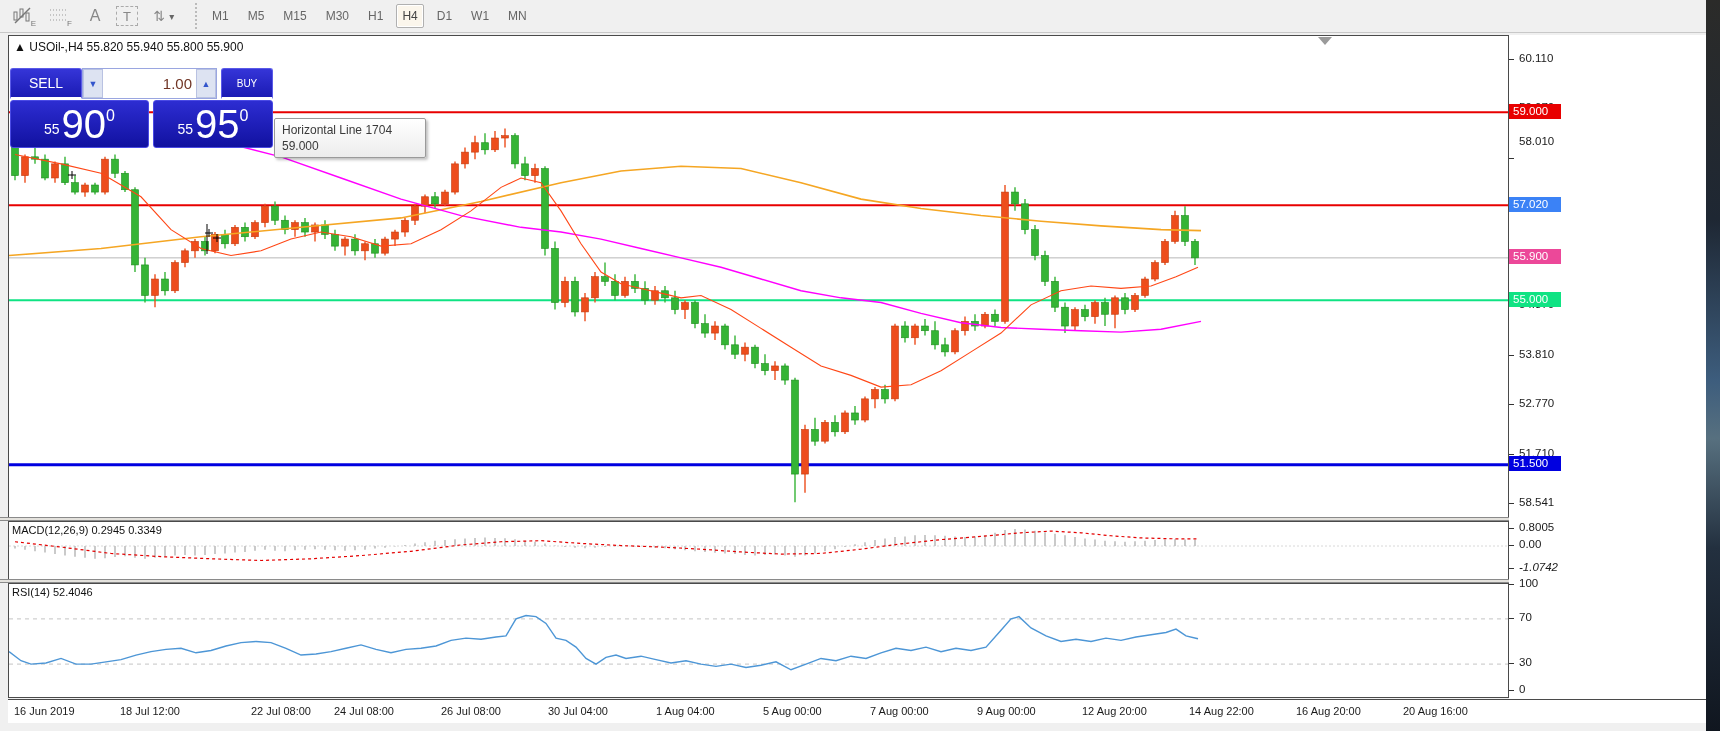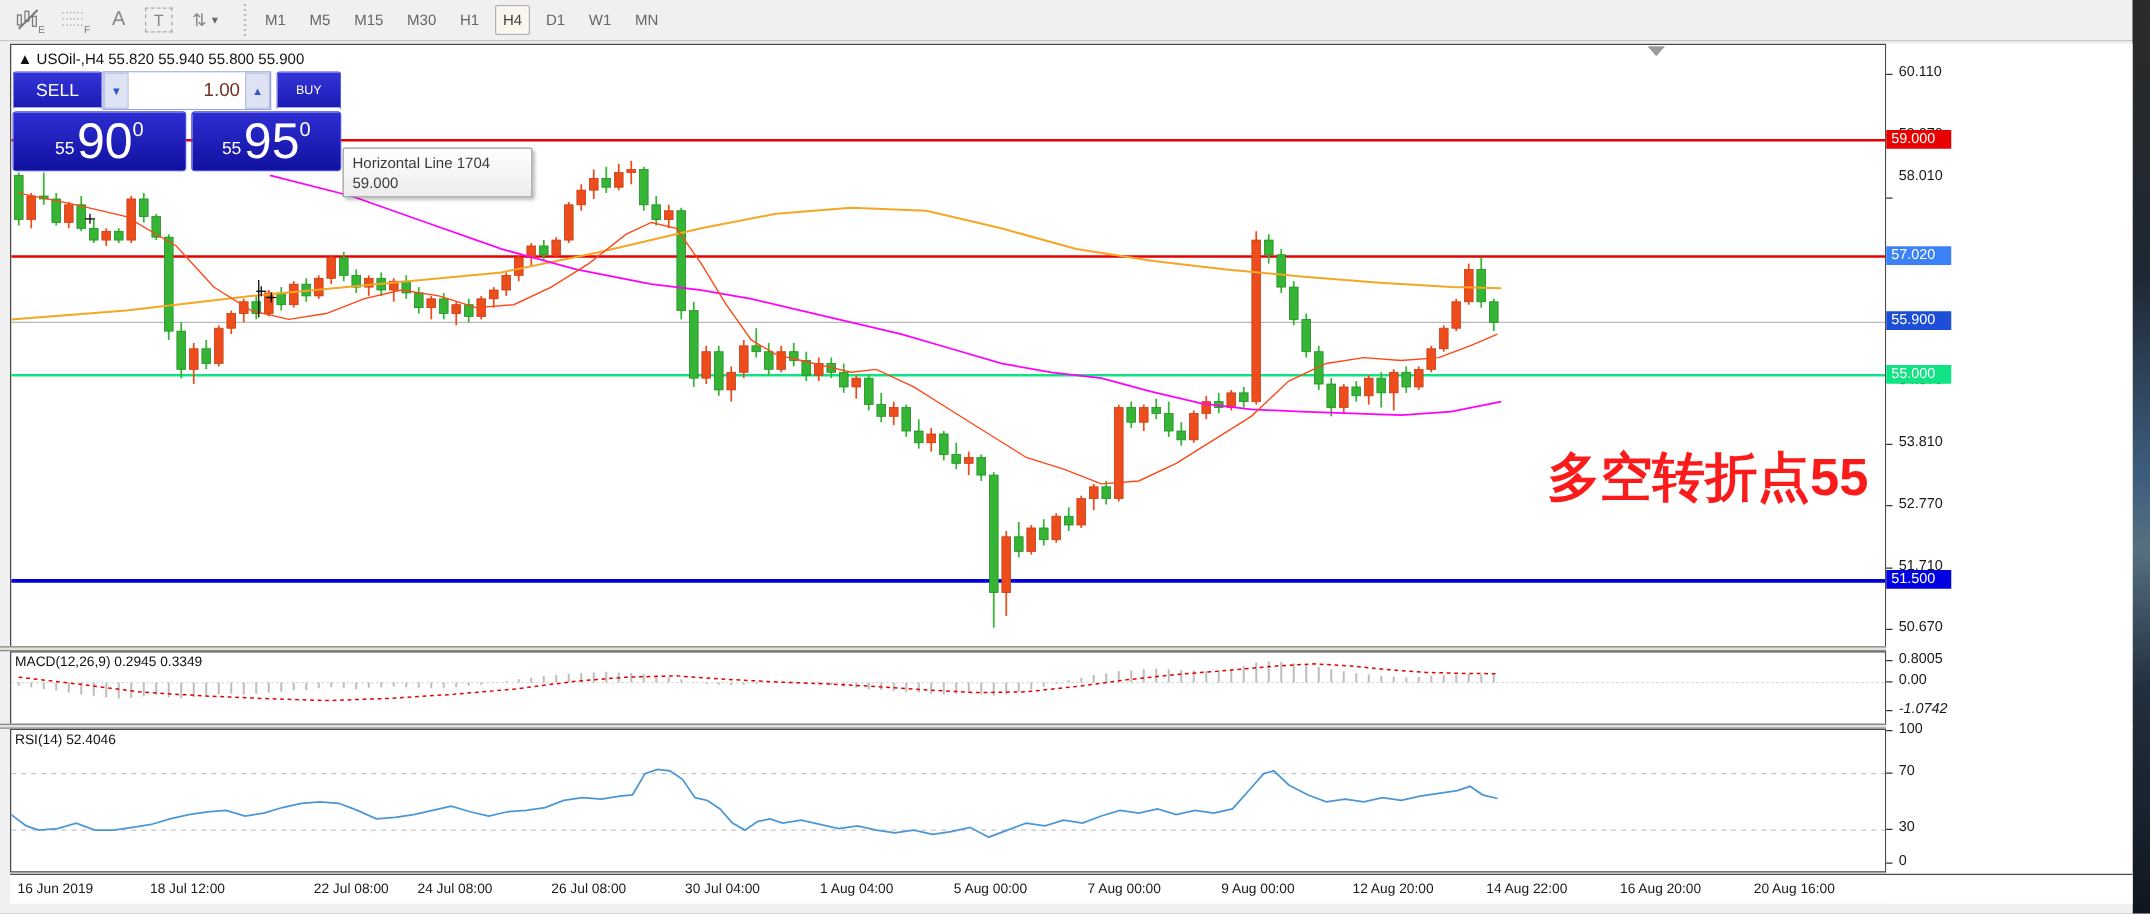--- a/index.html
+++ b/index.html
@@ -36,21 +36,21 @@
   #bottom-strip{position:absolute;left:0;top:723px;width:1706px;height:8px;background:#f0f0f0;}
   
   #symbol-label{position:absolute;left:14px;top:40px;font-size:12px;color:#111;z-index:6;}
   #ind-macd-label{position:absolute;left:12px;top:524px;font-size:11px;color:#111;z-index:6;}
   #ind-rsi-label{position:absolute;left:12px;top:586px;font-size:11px;color:#111;z-index:6;}
   #annotation{position:absolute;left:1238px;top:354px;font-size:42px;font-weight:bold;z-index:7;
               font-family:"Liberation Sans","DejaVu Sans",sans-serif;white-space:nowrap;}
   #shift-marker{position:absolute;left:1318px;top:37px;width:0;height:0;z-index:5;
                 border-left:7px solid transparent;border-right:7px solid transparent;border-top:8px solid #9a9a9a;}
   
-  #trade-panel{position:absolute;left:10px;top:57px;width:263px;height:80px;z-index:8;}
+  #trade-panel{position:absolute;left:10px;top:68px;width:263px;height:80px;z-index:8;}
   .tp-row1{position:absolute;left:0;top:0;height:31px;width:100%;}
   .tp-sell-btn{position:absolute;left:0;top:0;width:72px;height:31px;border-radius:3px 3px 0 0;
      background:linear-gradient(#3535d8,#1b1bb4);color:#fff;font-size:14px;display:flex;align-items:center;
      justify-content:center;border:1px solid #5a5ae8;border-bottom:2px solid #fff;}
   .tp-buy-btn{position:absolute;right:0;top:0;width:52px;height:31px;border-radius:3px 3px 0 0;
      background:linear-gradient(#3535d8,#1b1bb4);color:#fff;font-size:10px;display:flex;align-items:center;
      justify-content:center;border:1px solid #5a5ae8;border-bottom:2px solid #fff;}
   .tp-vol{position:absolute;left:72px;top:0;width:135px;height:31px;background:#fff;border:1px solid #9aa6e0;
      display:flex;align-items:stretch;}
   .tp-spin{width:20px;background:#dde3f2;border:1px solid #b9c2e2;display:flex;align-items:center;justify-content:center;
@@ -525,25 +525,25 @@
       <div class="axis-label" style="top: 100px;">58.010</div>
       <div class="axis-tick" style="top: 122.7px;"></div>
       <div class="axis-label" style="top: 263.28px;">54.870</div>
       <div class="axis-tick" style="top: 270.28px;"></div>
       <div class="axis-label" style="top: 313.1px;">53.810</div>
       <div class="axis-tick" style="top: 320.1px;"></div>
       <div class="axis-label" style="top: 361.98px;">52.770</div>
       <div class="axis-tick" style="top: 368.98px;"></div>
       <div class="axis-label" style="top: 411.8px;">51.710</div>
       <div class="axis-tick" style="top: 418.8px;"></div>
-      <div class="axis-label" style="top: 460.68px;">50.670</div>
+      <div class="axis-label" style="top: 460.68px;">58.541</div>
       <div class="axis-tick" style="top: 467.68px;"></div>
       <div class="axis-badge" style="top: 68.67px; background: rgb(232, 0, 0);">59.000</div>
       <div class="axis-badge" style="top: 161.73px; background: #3b82f6;">57.020</div>
-      <div class="axis-badge" style="top: 214.37px; background: #1d4ed8;">55.900</div>
+      <div class="axis-badge" style="top: 214.37px; background: #ec4899;">55.900</div>
       <div class="axis-badge" style="top: 256.67px; background: rgb(15, 227, 131);">55.000</div>
       <div class="axis-badge" style="top: 421.17px; background: rgb(0, 0, 224);">51.500</div>
       <div class="axis-label" style="top: 485.949px;">0.8005</div>
       <div class="axis-tick" style="top: 492.949px;"></div>
       <div class="axis-label" style="top: 503px;">0.00</div>
       <div class="axis-tick" style="top: 510px;"></div>
       <div class="axis-label" style="top: 525.88px; font-style: italic;">-1.0742</div>
       <div class="axis-tick" style="top: 532.88px;"></div>
       <div class="axis-label" style="top: 542px;">100</div>
       <div class="axis-tick" style="top: 549px;"></div>
@@ -571,21 +571,20 @@
       <div class="time-label" style="left: 1395px;">20 Aug 16:00</div>
     </div>
   <div id="bottom-strip"></div>
 
   <div id="symbol-label">
     <span>▲</span>
     <span>USOil-,H4  55.820 55.940 55.800 55.900</span>
   </div>
   <div id="ind-macd-label">MACD(12,26,9) 0.2945 0.3349</div>
   <div id="ind-rsi-label">RSI(14) 52.4046</div>
-  <div id="annotation" style="color: rgb(251, 27, 27);">多空转折点55</div>
   <div id="shift-marker"></div>
 
   <div id="trade-panel">
     <div class="tp-row1">
       <div class="tp-sell-btn">SELL</div>
       <div class="tp-vol">
         <div class="tp-spin">▼</div>
         <input value="1.00" style="">
         <div class="tp-spin">▲</div>
       </div>

